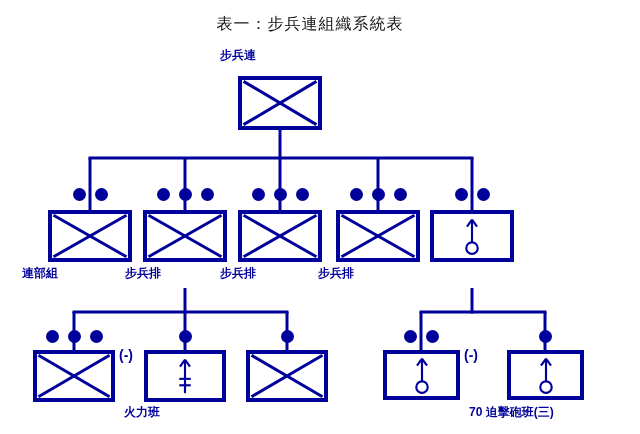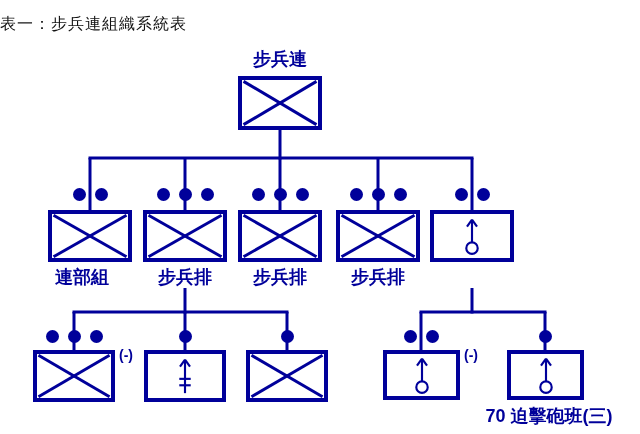--- a/index.html
+++ b/index.html
@@ -10,20 +10,21 @@
     height: 434px;
     background: #ffffff;
     font-family: "Liberation Sans", sans-serif;
     overflow: hidden;
   }
   .title {
     position: absolute;
     top: 14px;
     left: 0;
     width: 620px;
+    text-align: center;
     font-family: "DejaVu Serif", serif;
     font-size: 16px;
     color: #111111;
     letter-spacing: 1px;
   }
   .lines-layer {
     position: absolute;
     left: 0; top: 0;
     width: 640px; height: 434px;
     z-index: 0;
@@ -58,23 +59,23 @@
     width: 80px;
     z-index: 2;
   }
   .dot {
     width: 13px; height: 13px;
     border-radius: 50%;
     background: var(--accent);
   }
   .unit-label {
     position: absolute;
-    text-align: center;
+    text-align: left;
     font-weight: bold;
-    font-size: 18px;
+    font-size: 12px;
     color: var(--accent);
     z-index: 2;
     white-space: nowrap;
   }
   .modifier {
     position: absolute;
     font-weight: bold;
     font-size: 14px;
     color: var(--accent);
     z-index: 2;
@@ -232,15 +233,16 @@
 
   <div class="unit-box" style="left:507px;top:350px;width:77px;height:50px;">
     <svg class="sym-fig" viewBox="0 0 40 56">
       <circle cx="20" cy="45" r="8"></circle>
       <line x1="20" y1="37" x2="20" y2="6"></line>
       <line x1="20" y1="5" x2="13" y2="15"></line>
       <line x1="20" y1="5" x2="27" y2="15"></line>
     </svg>
   </div>
 
+  <div class="unit-label" style="left:124px;top:404px;width:120px;">火力班</div>
   <div class="unit-label" style="left:469px;top:404px;width:160px;">70 迫擊砲班(三)</div>
 
 </div>
 
 </body></html>

